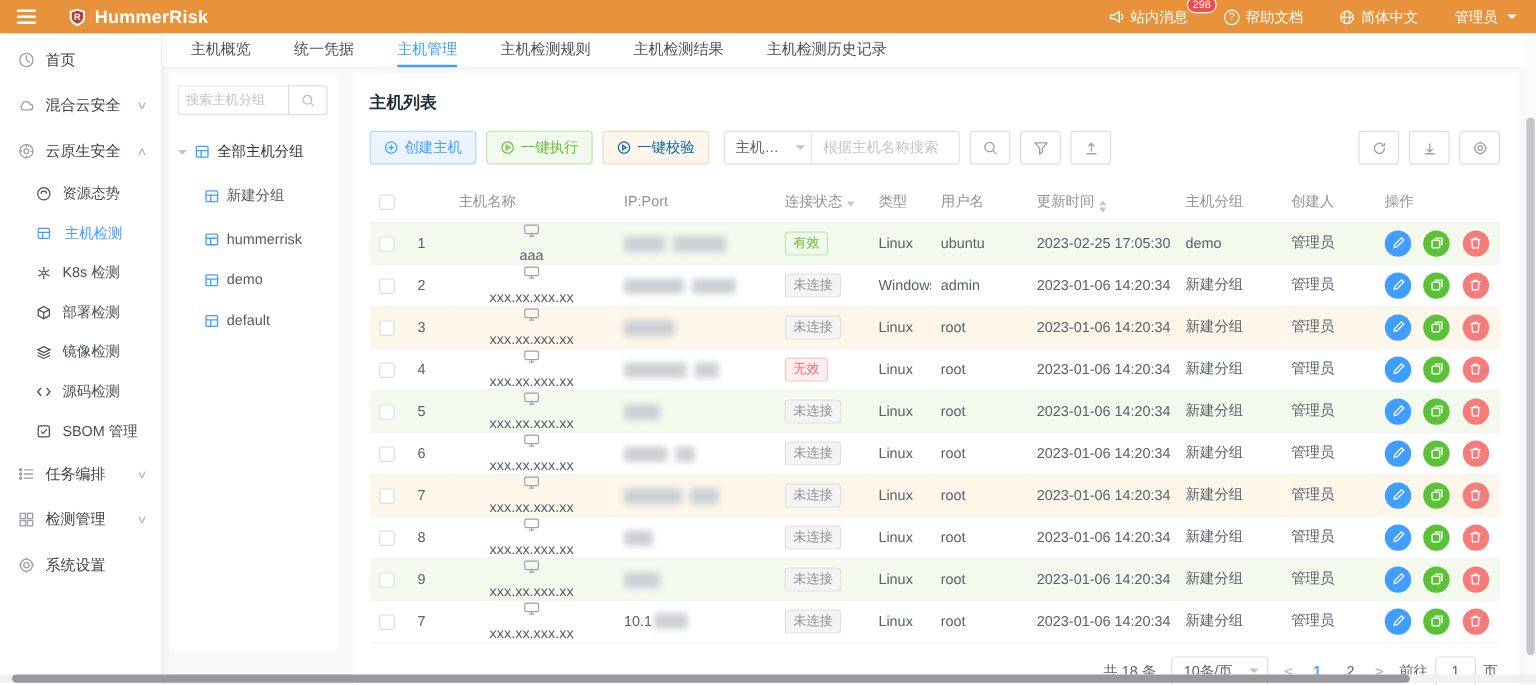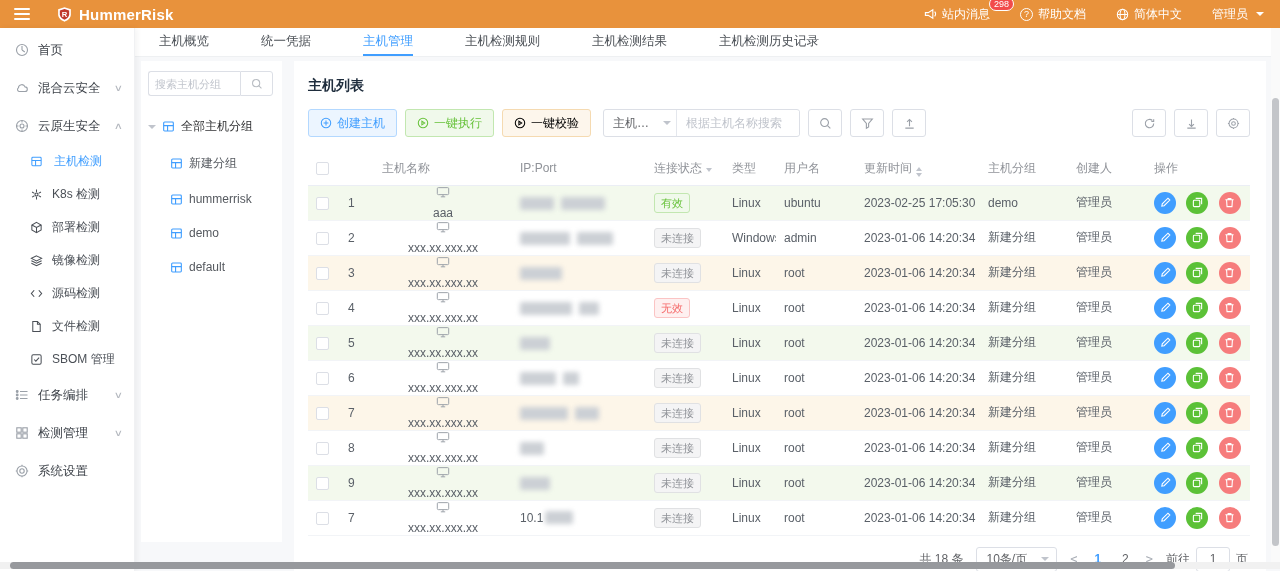--- a/index.html
+++ b/index.html
@@ -23,21 +23,21 @@
   .layout { display:flex; height:543px; }
   .sidebar { width:135px; background:#fff; box-shadow:2px 0 6px rgba(0,0,0,.05); border-right:1px solid #f0f1f3; padding-top:3px; z-index:3; flex:none; }
   .side-item { height:38px; display:flex; align-items:center; gap:9px; padding:0 12px 0 15px; font-size:12.5px; color:#3e434a; cursor:pointer; }
   .side-item .sicon { color:#9aa0a8; flex:none; }
   .side-item .chev { margin-left:auto; color:#b4b8bf; font-size:9px; transform:scaleX(1.4); }
   .side-sub { height:33px; padding-left:30px; font-size:12px; color:#4a4f56; }
   .side-sub.active { color:#409eff; }
   .side-sub.active .sicon { color:#409eff; }
 
   .content { flex:1; min-width:0; display:flex; flex-direction:column; background:#f7f8fa; }
-  .tabbar { height:29px; background:#fff; display:flex; align-items:stretch; padding-left:24px; gap:52px; border-bottom:1px solid #eef0f2; flex:none; }
+  .tabbar { height:29px; background:#fff; display:flex; align-items:stretch; padding-left:24px; gap:36px; border-bottom:1px solid #eef0f2; flex:none; }
   .tab { font-size:12.5px; color:#4a4f55; display:flex; align-items:center; border-bottom:2px solid transparent; cursor:pointer; white-space:nowrap; }
   .tab.active { color:#409eff; border-bottom-color:#409eff; }
 
   .content-body { flex:1; display:flex; padding:4px 14px 0 6px; gap:12px; position:relative; min-height:0; }
 
   
   .tree-panel { width:141px; background:#fff; padding:10px 7px; flex:none; height:481px; }
   .tree-search { display:flex; }
   .tree-search input { width:92px; height:25px; border:1px solid #dcdfe6; border-right:none; border-radius:3px 0 0 3px; padding:0 6px; font-size:11px; color:#606266; outline:none; }
   .tree-search input::placeholder { color:#c0c4cc; }
@@ -47,21 +47,21 @@
   .tree-caret { width:0; height:0; border-top:4px solid #c0c4cc; border-left:4px solid transparent; border-right:4px solid transparent; }
   .tree-child { display:flex; align-items:center; gap:6px; margin:20px 0 0 22px; font-size:12px; color:#55595f; cursor:pointer; }
 
   
   .main-panel { flex:1; min-width:0; background:#fff; padding:16px 16px 0 14px; display:flex; flex-direction:column; position:relative; }
   .main-title { font-size:14px; font-weight:bold; color:#1f2d3d; margin-bottom:14px; }
   .toolbar { display:flex; align-items:center; gap:8px; flex:none; }
   .btn-plain { height:28px; display:inline-flex; align-items:center; gap:5px; padding:0 11px; border-radius:3px; font-size:12px; cursor:pointer; border:1px solid; background:#fff; white-space:nowrap; }
   .btn-blue { color:#409eff; background:#ecf5ff; border-color:#b3d8ff; }
   .btn-green { color:#67c23a; background:#f0f9eb; border-color:#c2e7b0; }
-  .btn-orange { color:#000000; background:#fdf6ec; border-color:#f5dab1; }
+  .btn-orange { color:#0369a1; background:#fdf6ec; border-color:#f5dab1; }
   .search-group { height:28px; display:flex; align-items:center; border:1px solid #dcdfe6; border-radius:3px; background:#fff; margin-left:4px; }
   .sg-select { width:72px; padding:0 4px 0 9px; display:flex; align-items:center; gap:4px; color:#606266; cursor:pointer; }
   .sg-select .txt { max-width:46px; overflow:hidden; white-space:nowrap; text-overflow:ellipsis; }
   .caret-sm { width:0; height:0; border-top:4px solid #c0c4cc; border-left:4px solid transparent; border-right:4px solid transparent; flex:none; }
   .sg-divider { width:1px; height:26px; background:#e4e7ed; }
   .sg-input { width:122px; border:none; outline:none; padding:0 9px; font-size:12px; height:24px; color:#606266; }
   .sg-input::placeholder { color:#c0c4cc; }
   .icon-btn { width:34px; height:28px; border:1px solid #dcdfe6; border-radius:3px; background:#fff; display:inline-flex; align-items:center; justify-content:center; color:#9ba0a8; cursor:pointer; }
   .toolbar-right { margin-left:auto; display:flex; gap:8px; }
 
@@ -184,20 +184,29 @@
       <span class="sicon">
           <svg width="14" height="14" viewBox="0 0 14 14" fill="none" stroke="currentColor" stroke-width="1.1">
             <circle cx="7" cy="7" r="5.5"></circle>
             <circle cx="7" cy="7" r="2"></circle>
             <path d="M7 1.5v2M7 10.5v2M1.5 7h2M10.5 7h2"></path>
           </svg>
         </span>
       <span>云原生安全</span>
       <span class="chev">∧</span>
     </div>
+    <div class="side-sub" style="display:flex;align-items:center;gap:9px;">
+      <span class="sicon">
+          <svg width="13" height="13" viewBox="0 0 14 14" fill="none" stroke="currentColor" stroke-width="1.1">
+            <circle cx="7" cy="7" r="5.5"></circle>
+            <path d="M4.5 7a2.5 2.5 0 015 0"></path>
+          </svg>
+        </span>
+      <span>资源态势</span>
+    </div>
     <div class="side-sub active" style="display:flex;align-items:center;gap:11px;">
       <span class="sicon">
           <svg width="13" height="13" viewBox="0 0 14 14" fill="none" stroke="currentColor" stroke-width="1.1">
             <rect x="2" y="2.5" width="10" height="9" rx="1"></rect>
             <path d="M2 6h10M6 6v5.5"></path>
           </svg>
         </span>
       <span>主机检测</span>
     </div>
     <div class="side-sub" style="display:flex;align-items:center;gap:9px;">
@@ -227,29 +236,20 @@
         </span>
       <span>镜像检测</span>
     </div>
     <div class="side-sub" style="display:flex;align-items:center;gap:9px;">
       <span class="sicon">
           <svg width="13" height="13" viewBox="0 0 14 14" fill="none" stroke="currentColor" stroke-width="1.2">
             <path d="M4.5 3.5L1.5 7l3 3.5M9.5 3.5l3 3.5-3 3.5"></path>
           </svg>
         </span>
       <span>源码检测</span>
-    </div>
-    <div class="side-sub" style="display:flex;align-items:center;gap:9px;">
-      <span class="sicon">
-          <svg width="13" height="13" viewBox="0 0 14 14" fill="none" stroke="currentColor" stroke-width="1.1">
-            <path d="M3 1.5h5l3 3v8H3z"></path>
-            <path d="M8 1.5v3h3"></path>
-          </svg>
-        </span>
-      <span>文件检测</span>
     </div>
     <div class="side-sub" style="display:flex;align-items:center;gap:9px;">
       <span class="sicon">
           <svg width="13" height="13" viewBox="0 0 14 14" fill="none" stroke="currentColor" stroke-width="1.1">
             <rect x="2" y="2" width="10" height="10" rx="1.5"></rect>
             <path d="M4.5 7l1.8 1.8L9.8 5"></path>
           </svg>
         </span>
       <span>SBOM 管理</span>
     </div>

